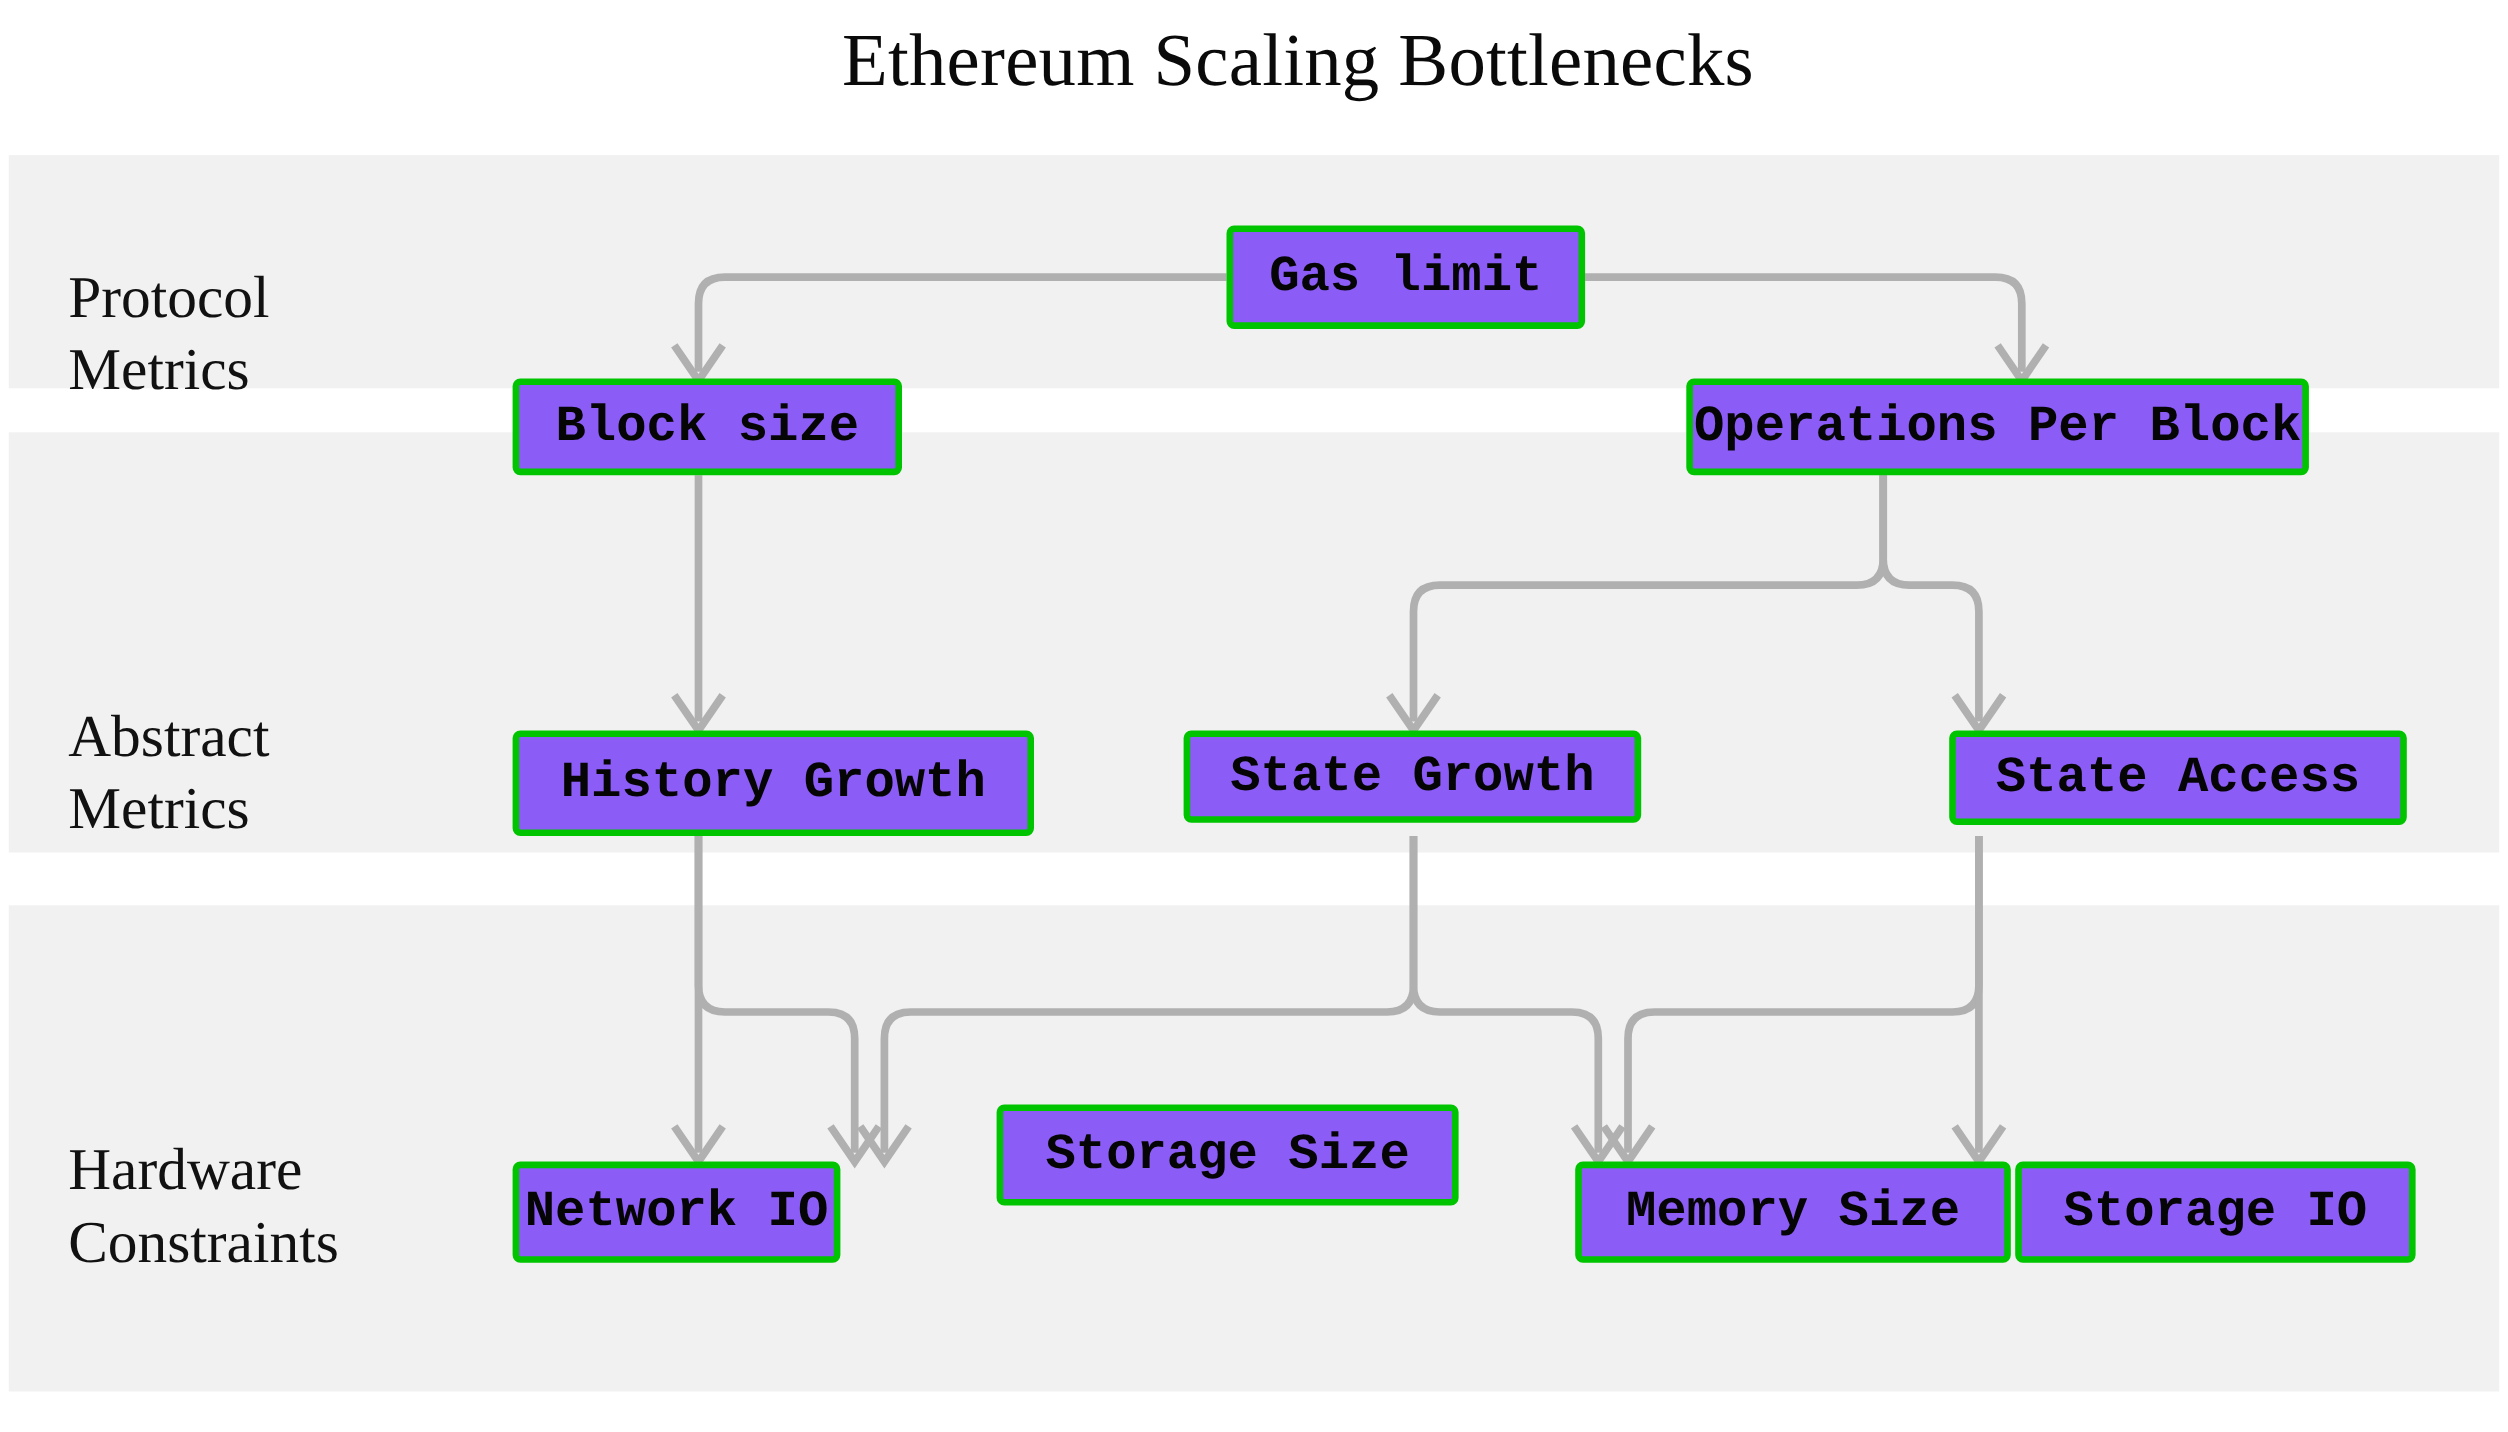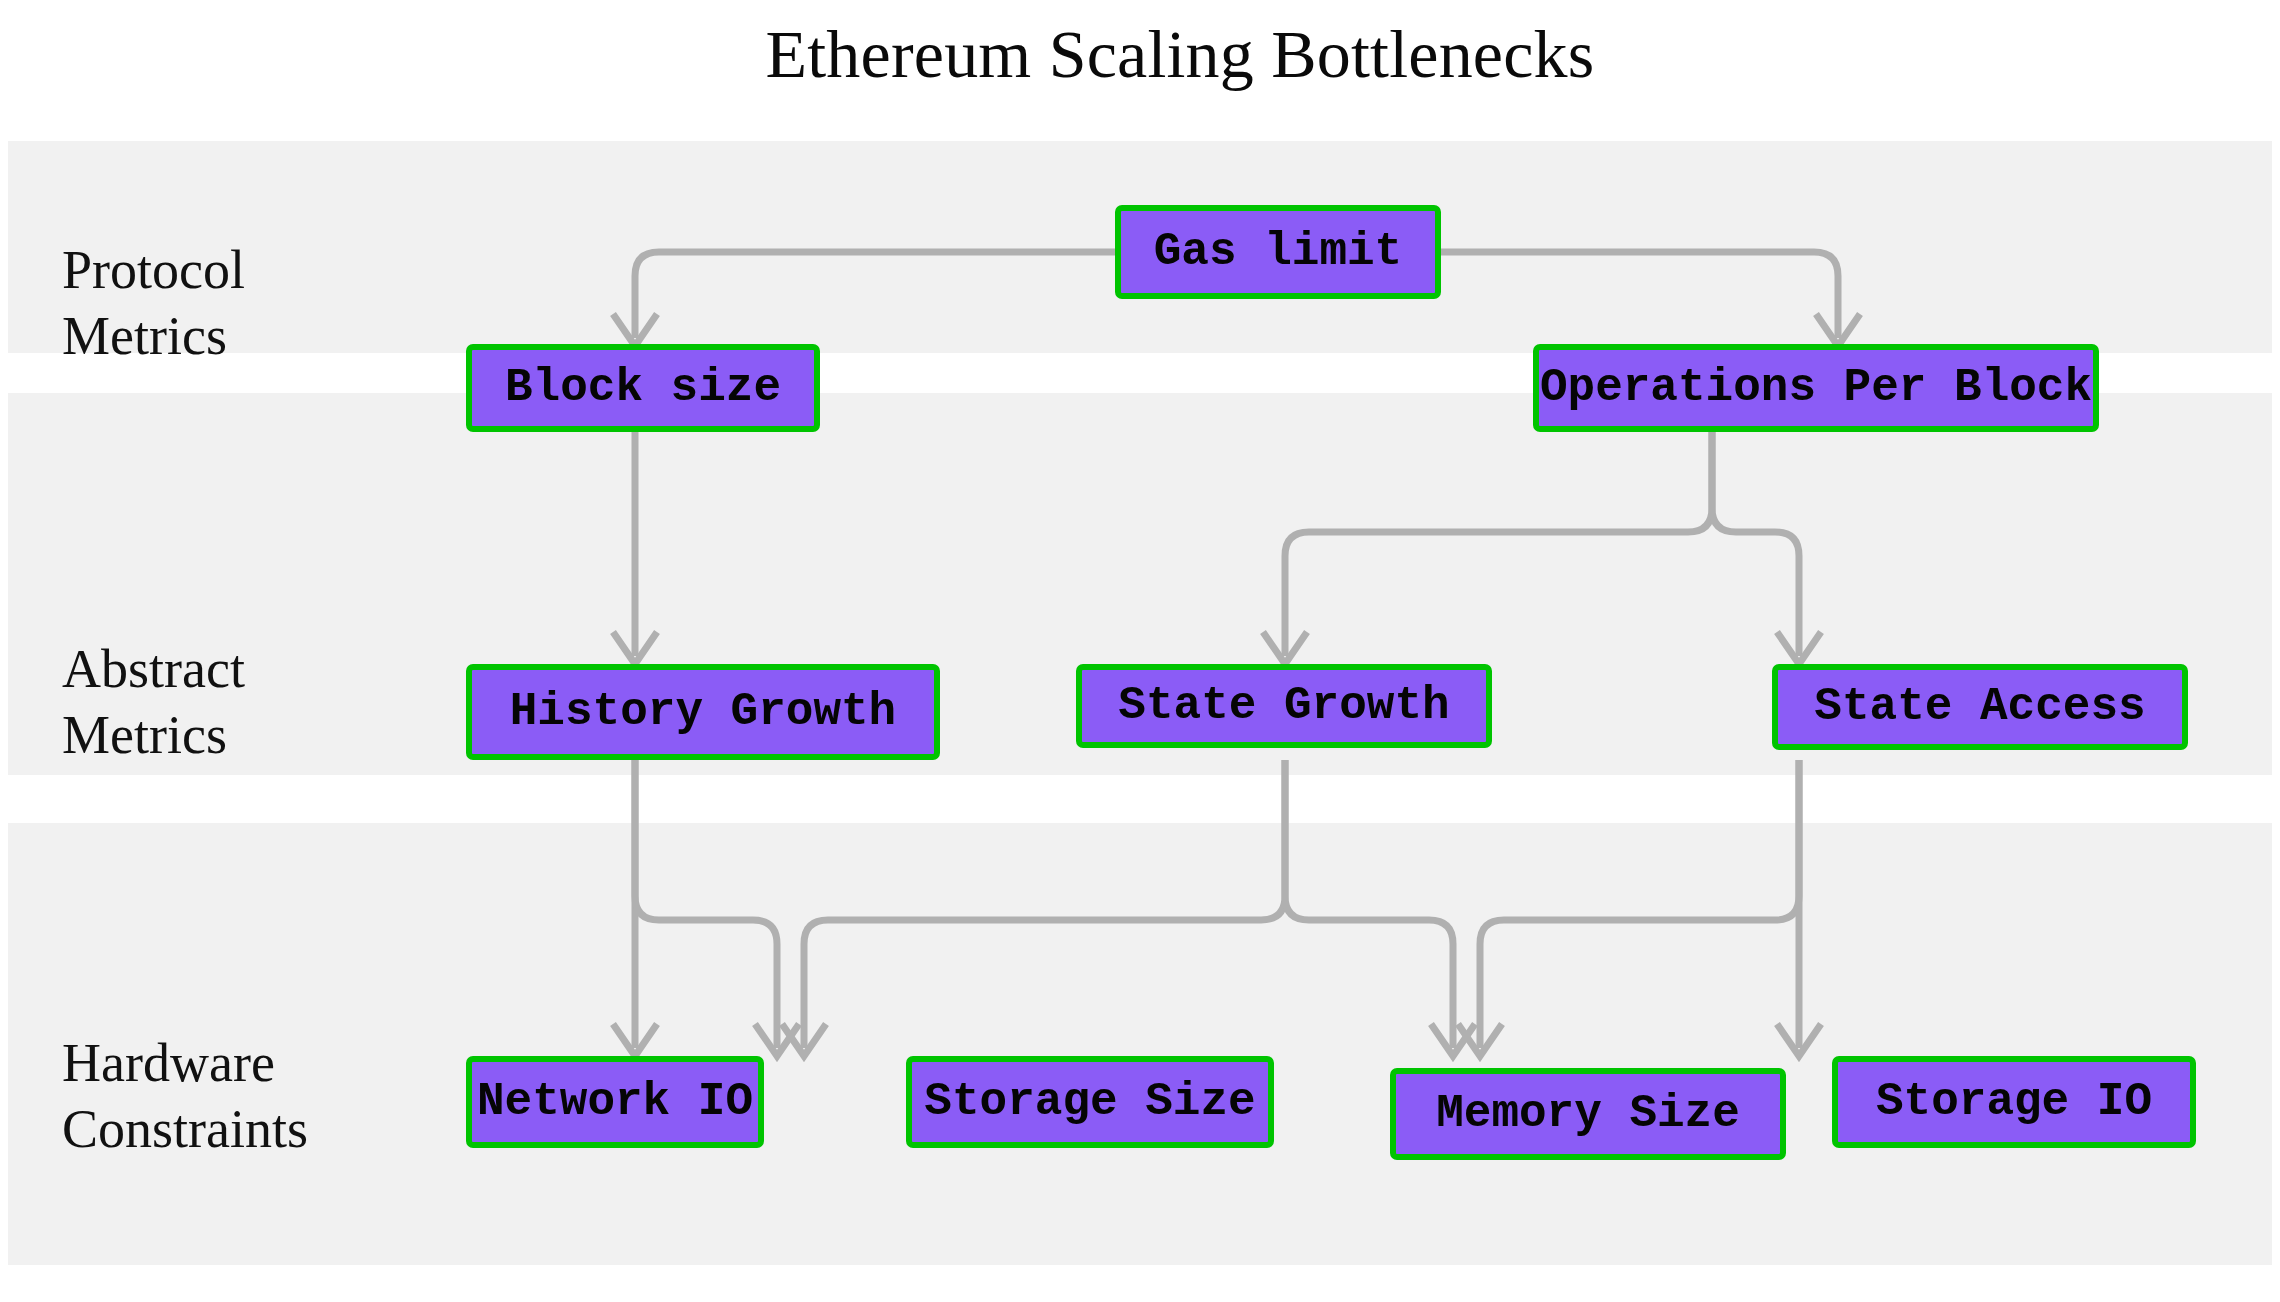--- a/index.html
+++ b/index.html
@@ -166,17 +166,17 @@
 
   <div class="node" style="left:1115px; top:205px; width:326px; height:94px;">Gas limit</div>
   <div class="node" style="left:466px; top:344px; width:354px; height:88px;">Block size</div>
   <div class="node" style="left:1533px; top:344px; width:566px; height:88px;">Operations Per Block</div>
 
   <div class="node" style="left:466px; top:664px; width:474px; height:96px;">History Growth</div>
   <div class="node" style="left:1076px; top:664px; width:416px; height:84px;">State Growth</div>
   <div class="node" style="left:1772px; top:664px; width:416px; height:86px;">State Access</div>
 
   <div class="node" style="left:466px; top:1056px; width:298px; height:92px;">Network IO</div>
-  <div class="node" style="left:906px; top:1056px; width:368px; height:92px;">Storage Size</div>
-  <div class="node" style="left:1390px; top:1056px; width:396px; height:92px;margin-top:12px;">Memory Size</div>
+  <div class="node" style="left:906px; top:1004px; width:420px; height:92px;">Storage Size</div>
+  <div class="node" style="left:1432px; top:1056px; width:396px; height:92px;">Memory Size</div>
   <div class="node" style="left:1832px; top:1056px; width:364px; height:92px;">Storage IO</div>
 
 </div>
 
 </body></html>

